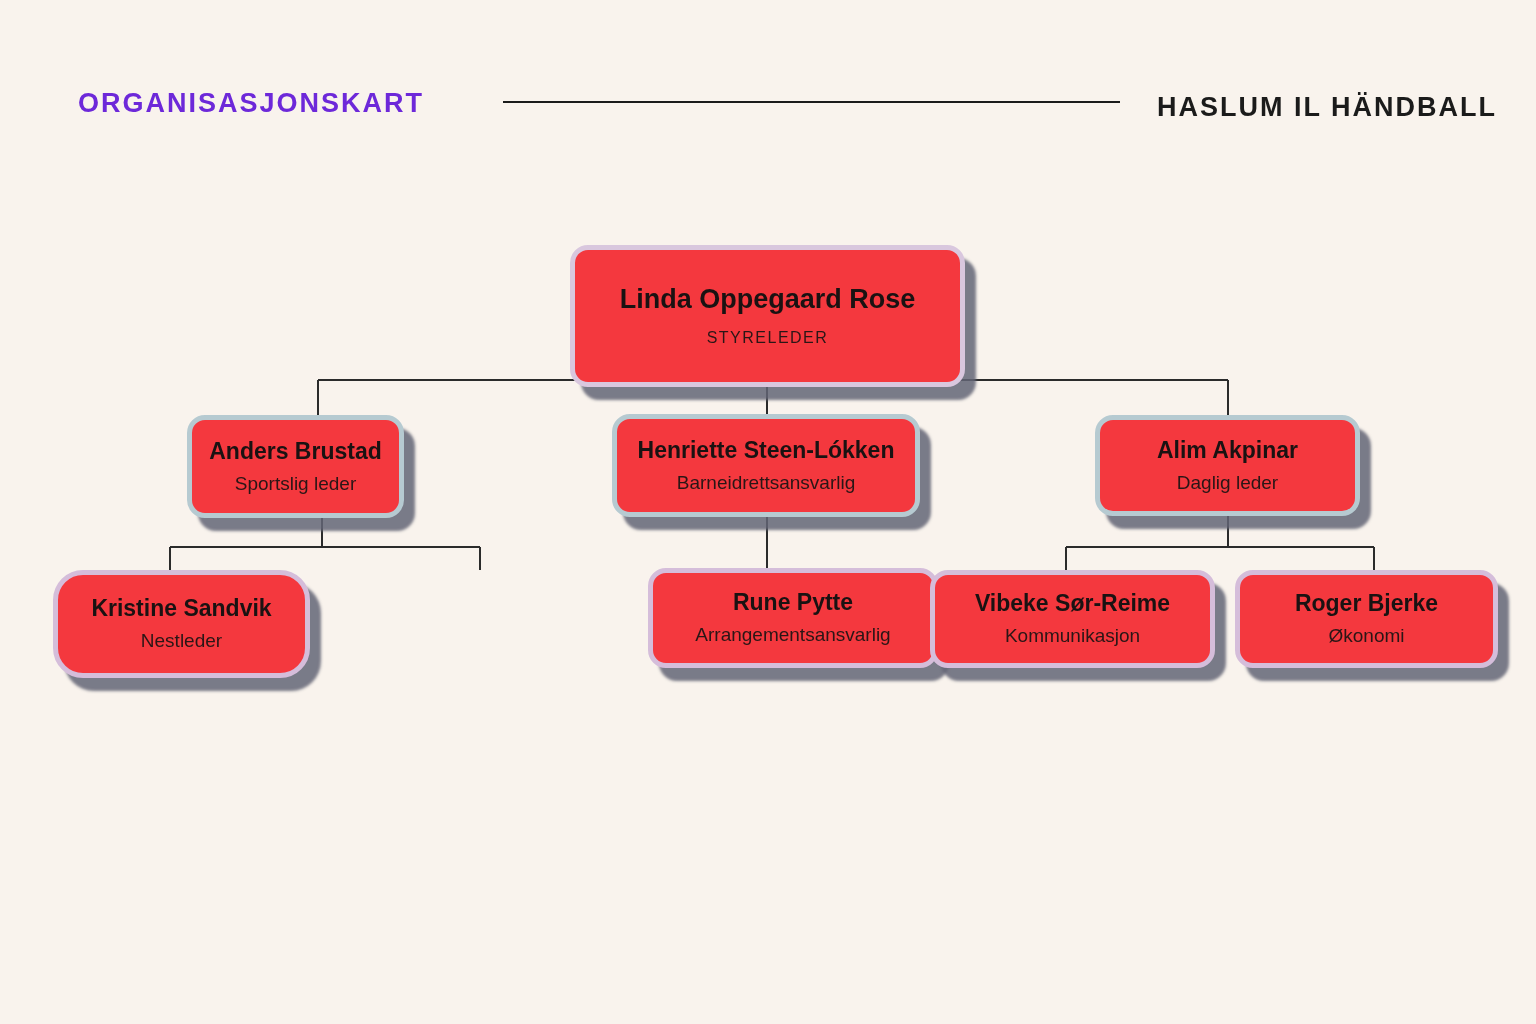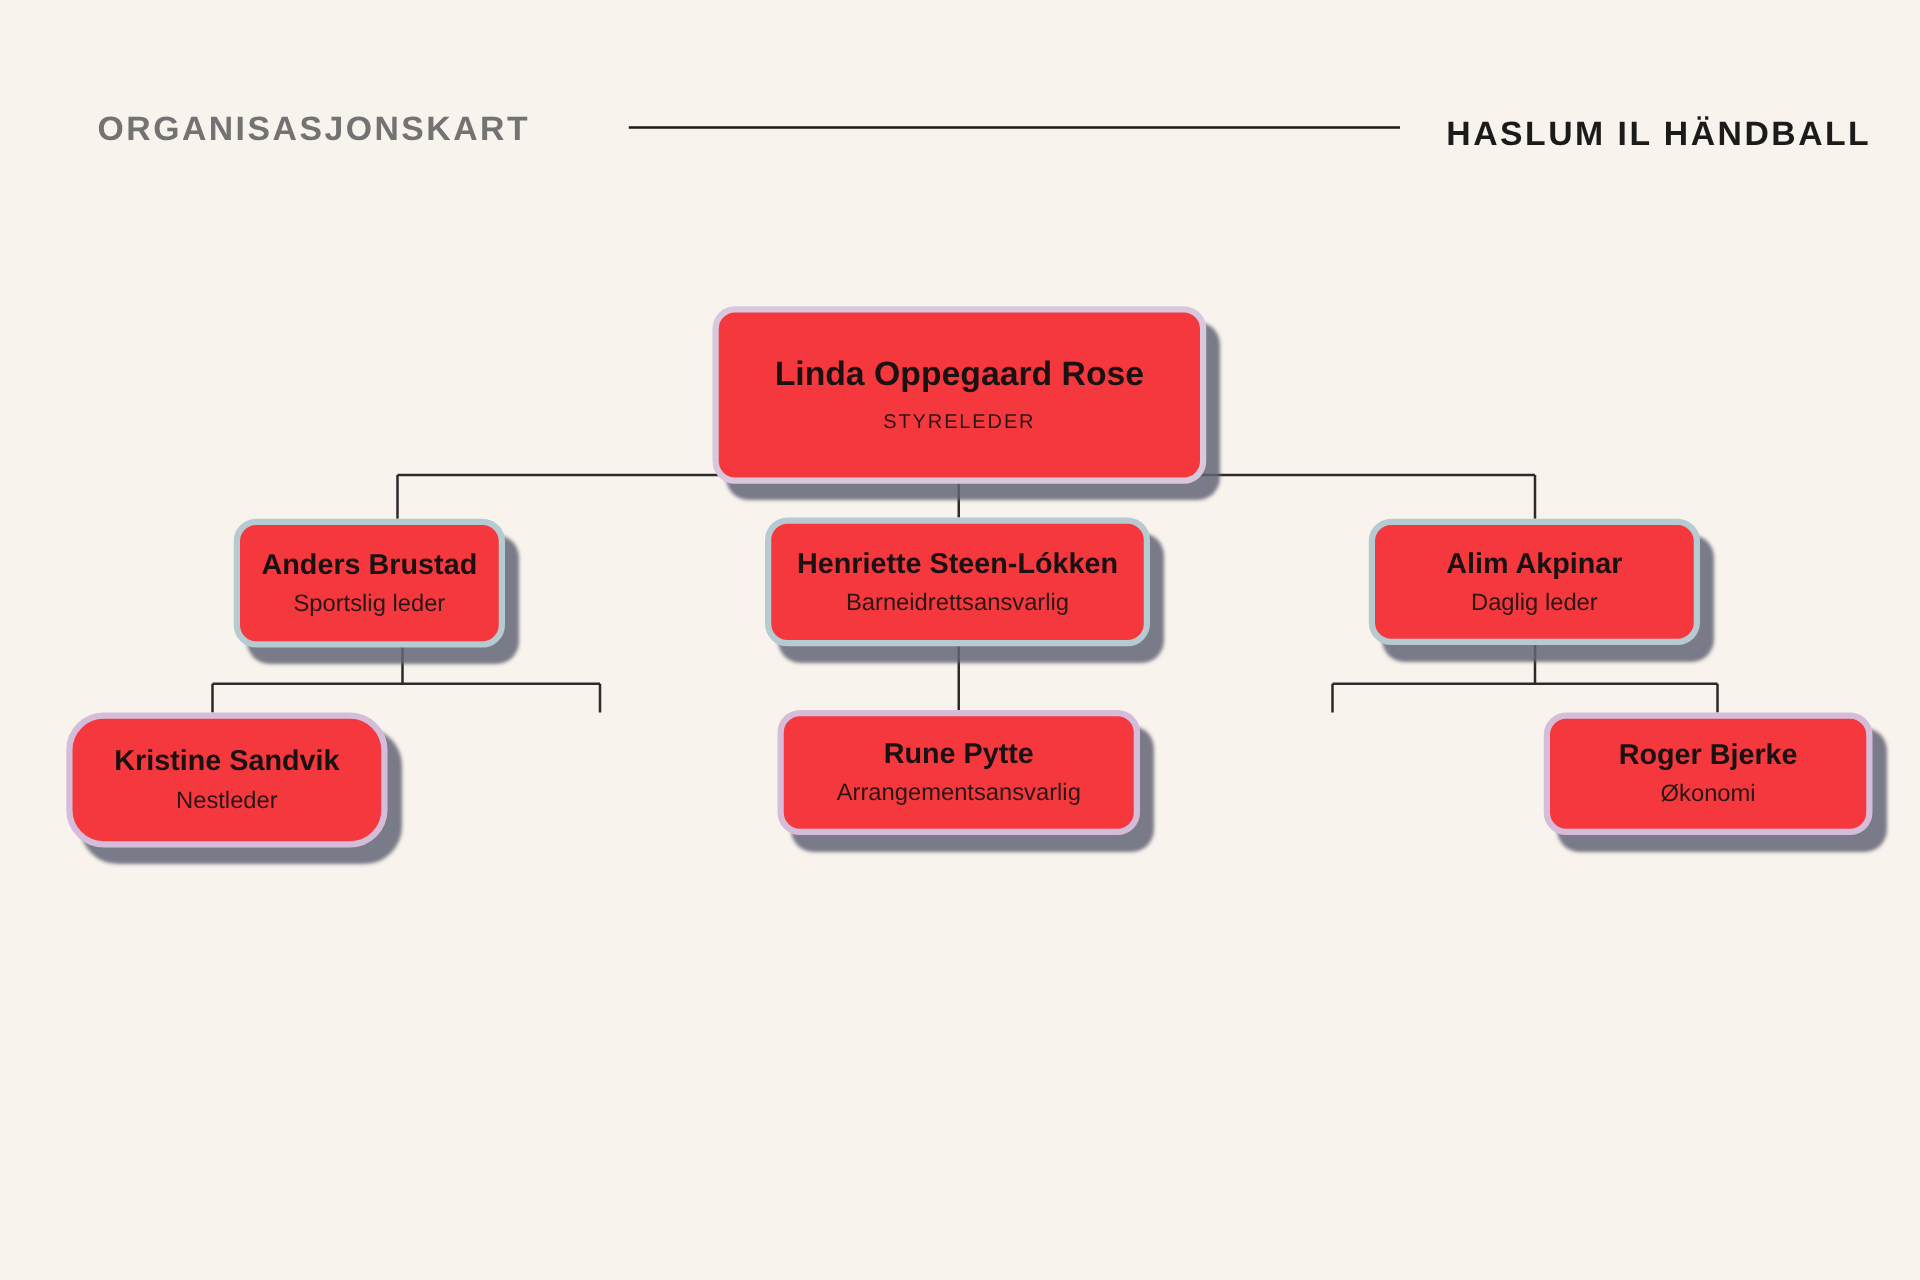--- a/index.html
+++ b/index.html
@@ -16,21 +16,21 @@
   }
 
   
   .header-title {
     position: absolute;
     top: 88px;
     left: 78px;
     font-size: 27px;
     font-weight: bold;
     letter-spacing: 2px;
-    color: #737373;
+    color: #6d28d9;
   }
   .header-divider {
     position: absolute;
     top: 101px;
     left: 503px;
     width: 617px;
     height: 2px;
     background: #1b1b1b;
   }
   .header-org {
@@ -90,21 +90,21 @@
   .lvl2 .node-name, .lvl3 .node-name { font-size: 23px; margin-bottom: 5px; }
   .lvl2 .node-role, .lvl3 .node-role { font-size: 19px; }
 
   
   #node-root      { left: 570px;  top: 198px; width: 395px; height: 142px; }
   #node-anders    { left: 187px;  top: 415px; width: 217px; height: 103px; }
   #node-henriette { left: 612px;  top: 414px; width: 308px; height: 103px; }
   #node-alim      { left: 1095px; top: 415px; width: 265px; height: 101px; }
   #node-kristine  { left: 53px;   top: 570px; width: 257px; height: 108px; border-radius: 30px; }
   #node-johan     { left: 322px;  top: 570px; width: 286px; height: 98px; }
-  #node-rune      { left: 622px;  top: 568px; width: 290px; height: 100px; }
+  #node-rune      { left: 648px;  top: 568px; width: 290px; height: 100px; }
   #node-vibeke    { left: 930px;  top: 570px; width: 285px; height: 98px; }
   #node-roger     { left: 1235px; top: 570px; width: 263px; height: 98px; }
 </style>
 </head>
 <body>
 
 <div class="page">
 
   <div class="header-title">ORGANISASJONSKART</div>
   <div class="header-divider"></div>
@@ -141,19 +141,23 @@
     <div class="node-name">Kristine Sandvik</div>
     <div class="node-role">Nestleder</div>
   </div>
 
 
   <div class="node lvl3" id="node-rune">
     <div class="node-name">Rune Pytte</div>
     <div class="node-role">Arrangementsansvarlig</div>
   </div>
 
+  <div class="node lvl3" id="node-vibeke">
+    <div class="node-name">Vibeke Sør-Reime</div>
+    <div class="node-role">Kommunikasjon</div>
+  </div>
 
   <div class="node lvl3" id="node-roger">
     <div class="node-name">Roger Bjerke</div>
     <div class="node-role">Økonomi</div>
   </div>
 
 </div>
 
 </body></html>

